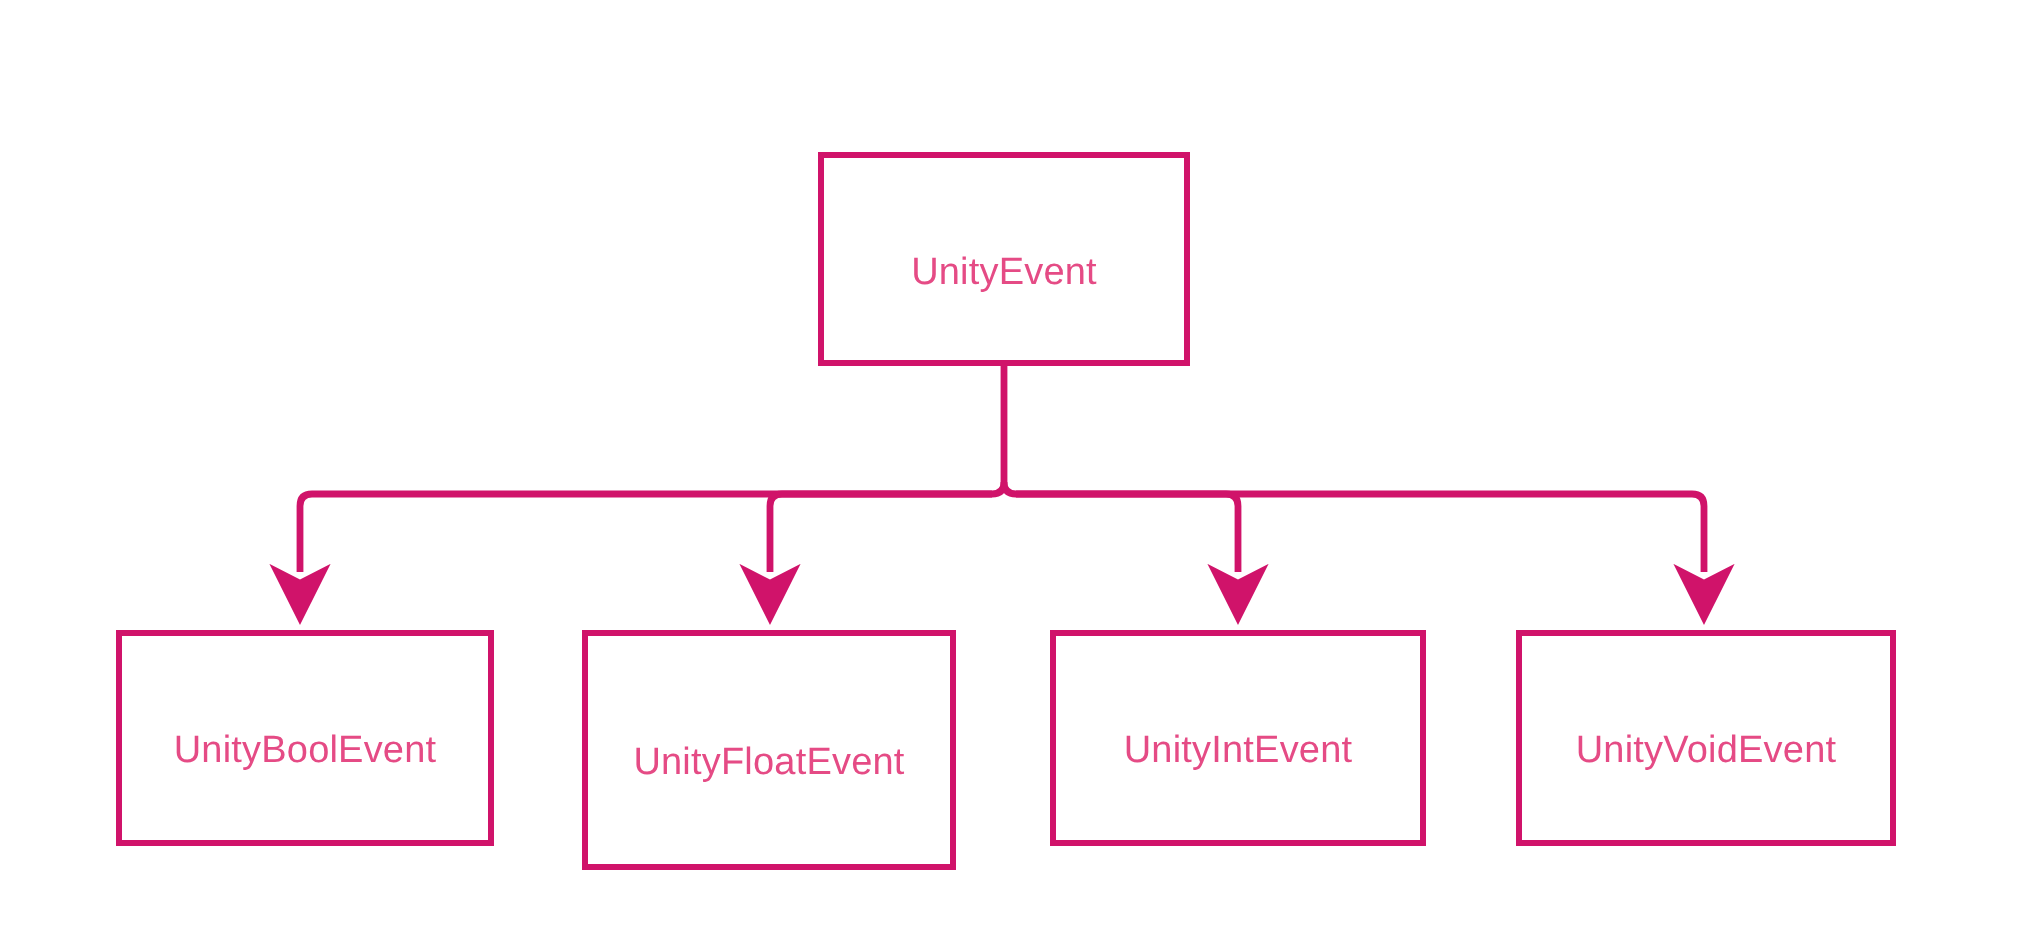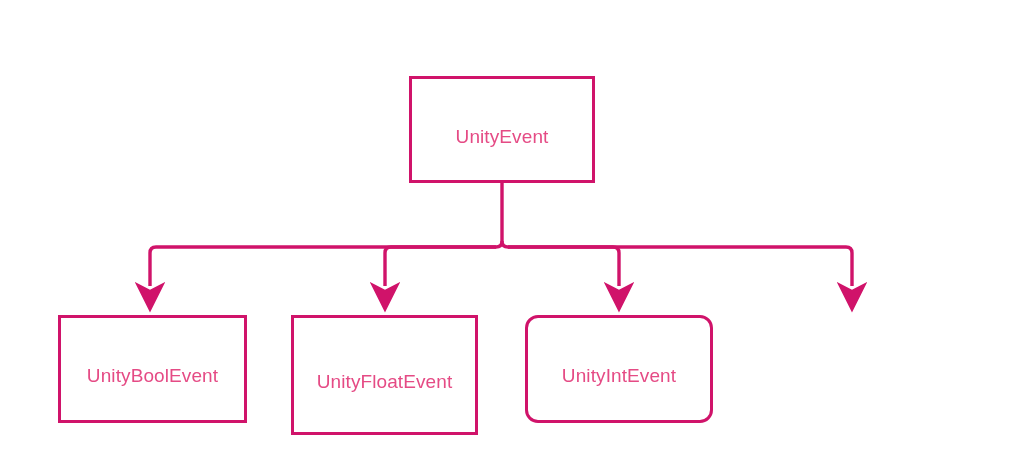--- a/index.html
+++ b/index.html
@@ -50,21 +50,21 @@
   
   #node-root {
     left: 409px;
     top: 76px;
     width: 186px;
     height: 107px;
   }
   
   #node-bool  { left: 58px;  top: 315px; width: 189px; height: 108px; align-items: center; }
   #node-float { left: 291px; top: 315px; width: 187px; height: 120px; }
-  #node-int   { left: 525px; top: 315px; width: 188px; height: 108px; border-radius: 13px; }
+  #node-int   { left: 525px; top: 315px; width: 188px; height: 108px; }
   #node-void  { left: 758px; top: 315px; width: 190px; height: 108px; }
 </style>
 </head>
 <body>
 
 <div id="diagram-root">
 
   <svg class="edge-layer" width="1009" height="469" viewBox="0 0 1009 469" xmlns="http://www.w3.org/2000/svg">
     <defs>
       <marker id="arrow-head" markerWidth="10" markerHeight="9" refX="1.2" refY="4.5" orient="auto" markerUnits="strokeWidth">
@@ -93,14 +93,17 @@
   </div>
 
   <div class="node" id="node-float">
     <span class="node-label">UnityFloatEvent</span>
   </div>
 
   <div class="node" id="node-int">
     <span class="node-label">UnityIntEvent</span>
   </div>
 
+  <div class="node" id="node-void">
+    <span class="node-label">UnityVoidEvent</span>
+  </div>
 
 </div>
 
 </body></html>

